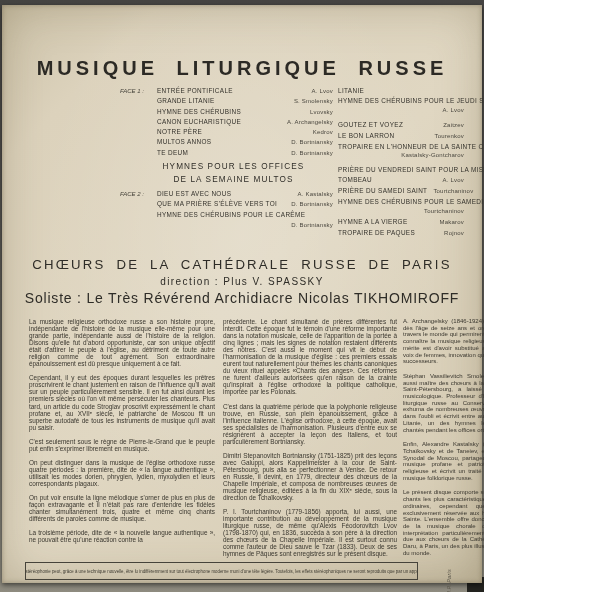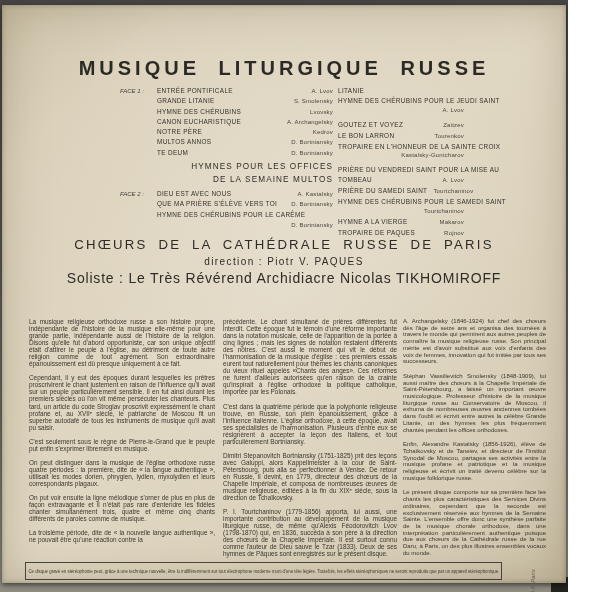--- a/index.html
+++ b/index.html
@@ -1,17 +1,17 @@
 <!DOCTYPE html>
 <html><head>
 <meta charset="utf-8">
 <style>
   html,body{margin:0;padding:0;}
   .page{
-    position:relative;width:568px;height:592px;overflow:hidden;
+    position:relative;width:484px;height:592px;overflow:hidden;
     background:linear-gradient(180deg,#454442 0%,#52504c 30%,#6e6c64 70%,#8f8c80 100%);
     font-family:"Liberation Sans", sans-serif;
     -webkit-font-smoothing:antialiased;
   }
   .corner-dark{
     position:absolute;right:0;bottom:0;width:17px;height:15px;background:#23231f;
   }
   .sleeve{
     position:absolute;left:2px;right:2px;top:5px;bottom:9px;
     background:
@@ -30,26 +30,26 @@
   .tl-right{position:absolute;left:336px;top:0;width:126px;}
   .track-row{
     display:grid;grid-template-columns:37px 1fr auto;align-items:baseline;
     line-height:10.3px;white-space:nowrap;
   }
   .tl-right .track-row{grid-template-columns:1fr auto;line-height:9.9px;}
   .track-row .face{font-style:italic;font-size:6px;color:#45423a;}
   .track-row .tt{letter-spacing:.35px;color:#33312b;overflow:visible;}
   .track-row .tc{font-size:6px;color:#4a473f;letter-spacing:.2px;padding-left:6px;}
   .tl-heading{
-    text-align:right;font-size:8.2px;letter-spacing:1.1px;color:#2f2d28;
+    text-align:center;font-size:8.2px;letter-spacing:1.1px;color:#2f2d28;
     line-height:12.5px;margin:3px 0 3px 14px;
   }
   .tl-group{margin-bottom:4px;}
   
-  .credits{position:absolute;top:232px;left:0;right:0;text-align:center;color:#2e2c27;}
+  .credits{position:absolute;top:252px;left:0;right:0;text-align:center;color:#2e2c27;}
   .credits .ensemble{font-size:13.2px;letter-spacing:2.2px;word-spacing:5px;}
   .credits .direction{font-size:10px;letter-spacing:1.4px;margin-top:4px;}
   .credits .soloist{font-size:14px;letter-spacing:.8px;margin-top:3px;}
   
   .body-notes{position:absolute;top:313px;left:27px;display:flex;}
   .note-col{text-align:justify;color:#3a372f;}
   .note-col p{margin:0 0 7px 0;font-size:6.4px;line-height:7.05px;}
   .col-1{width:186px;margin-right:8px;}
   .col-2{width:174px;margin-right:6px;}
   .col-3{width:143px;}
@@ -206,21 +206,21 @@
             <div class="track-row">
               <span class="tt">TROPAIRE DE PAQUES</span>
               <span class="tc">Rojnov</span>
             </div>
           </div>
         </div>
     </div>
 
     <div class="credits">
       <div class="ensemble">CHŒURS DE LA CATHÉDRALE RUSSE DE PARIS</div>
-      <div class="direction">direction : Piotr V. PAQUES</div>
+      <div class="direction">direction : Plus V. SPASSKY</div>
       <div class="soloist">Soliste : Le Très Révérend Archidiacre Nicolas TIKHOMIROFF</div>
     </div>
 
     <div class="body-notes" id="body-notes">
         <div class="note-col col-1">
           <p>La musique religieuse orthodoxe russe a son histoire propre, indépendante de l'histoire de la musique elle-même pour une grande partie, indépendante aussi de l'histoire de la religion. Disons qu'elle fut d'abord opportuniste, car son unique objectif était d'attirer le peuple à l'église, au détriment de toute autre religion comme de tout agrément. Son extraordinaire épanouissement est dû presque uniquement à ce fait.</p>
           <p>Cependant, il y eut des époques durant lesquelles les prêtres proscrivirent le chant justement en raison de l'influence qu'il avait sur un peuple particulièrement sensible. Il en fut ainsi durant les premiers siècles où l'on vit même persécuter les chanteurs. Plus tard, un article du code Stroglav proscrivit expressément le chant profane et, au XVIIᵉ siècle, le patriarche de Moscou fit un superbe autodafé de tous les instruments de musique qu'il avait pu saisir.</p>
           <p>C'est seulement sous le règne de Pierre-le-Grand que le peuple put enfin s'exprimer librement en musique.</p>
           <p>On peut distinguer dans la musique de l'église orthodoxe russe quatre périodes : la première, dite de « la langue authentique », utilisait les modes dorien, phrygien, lydien, myxolydien et leurs correspondants plagaux.</p>
           <p>On put voir ensuite la ligne mélodique s'orner de plus en plus de façon extravagante et il n'était pas rare d'entendre les fidèles chanter simultanément trois, quatre et même cinq chants différents de paroles comme de musique.</p>

